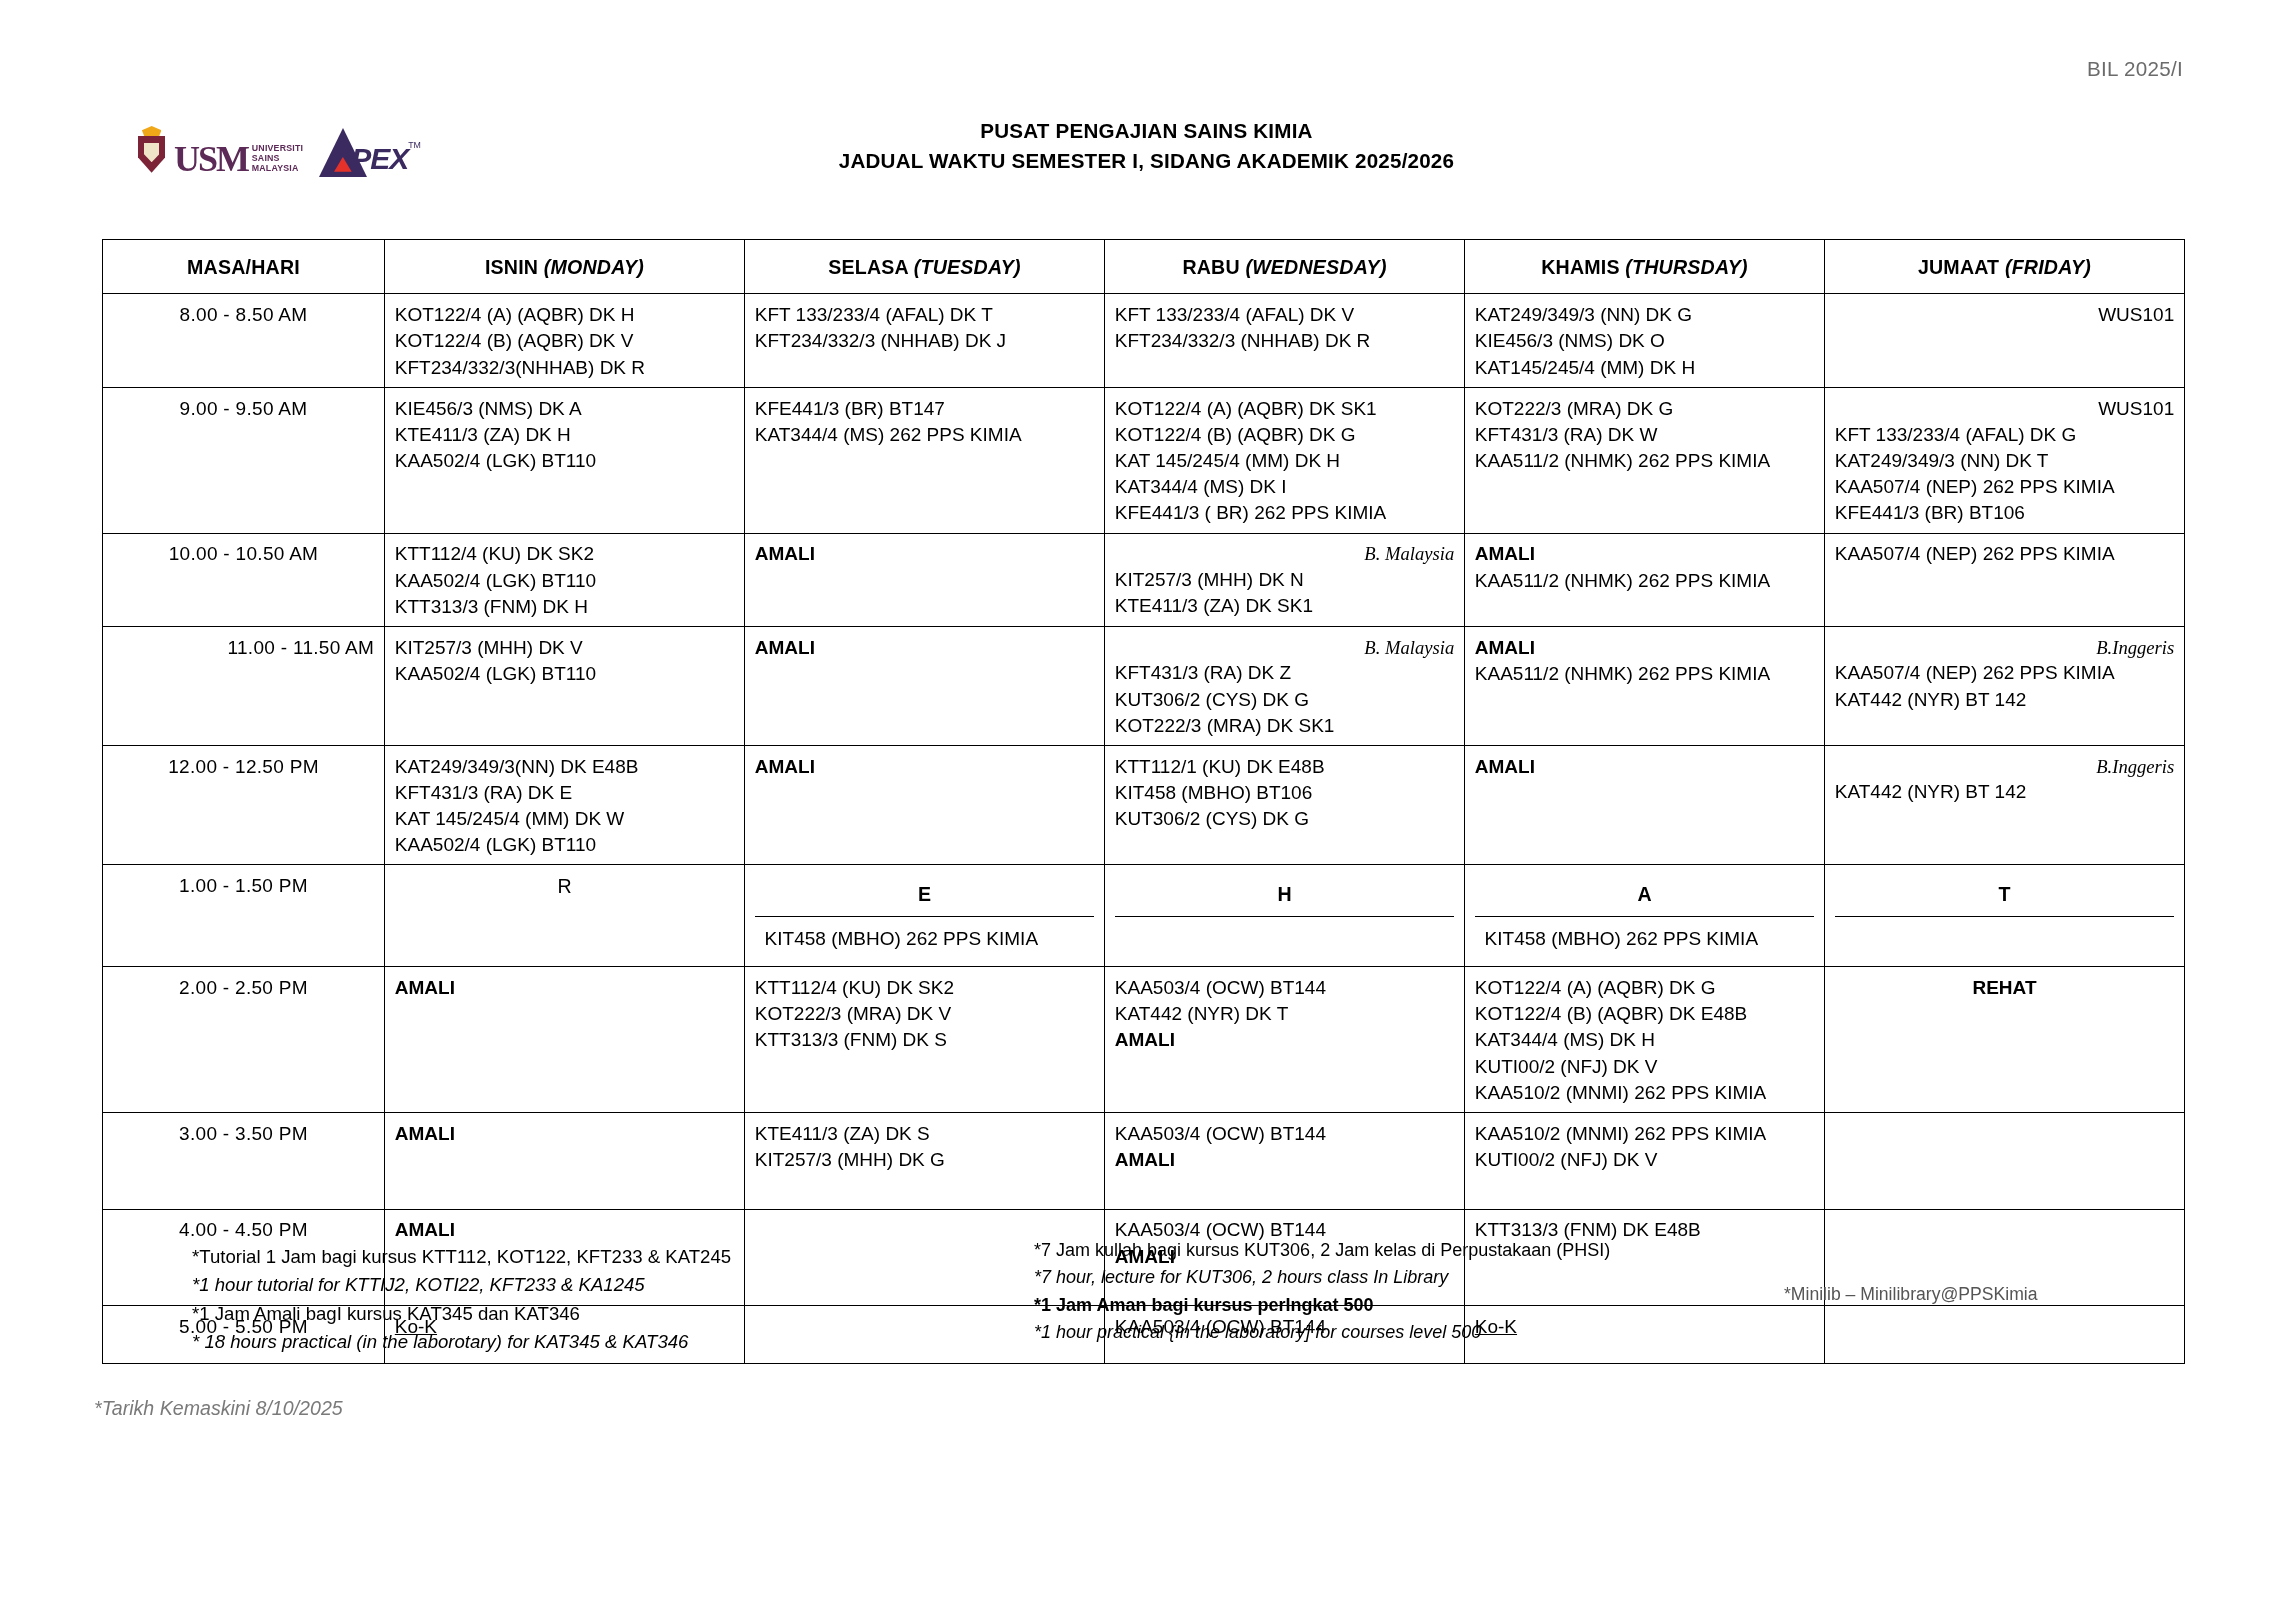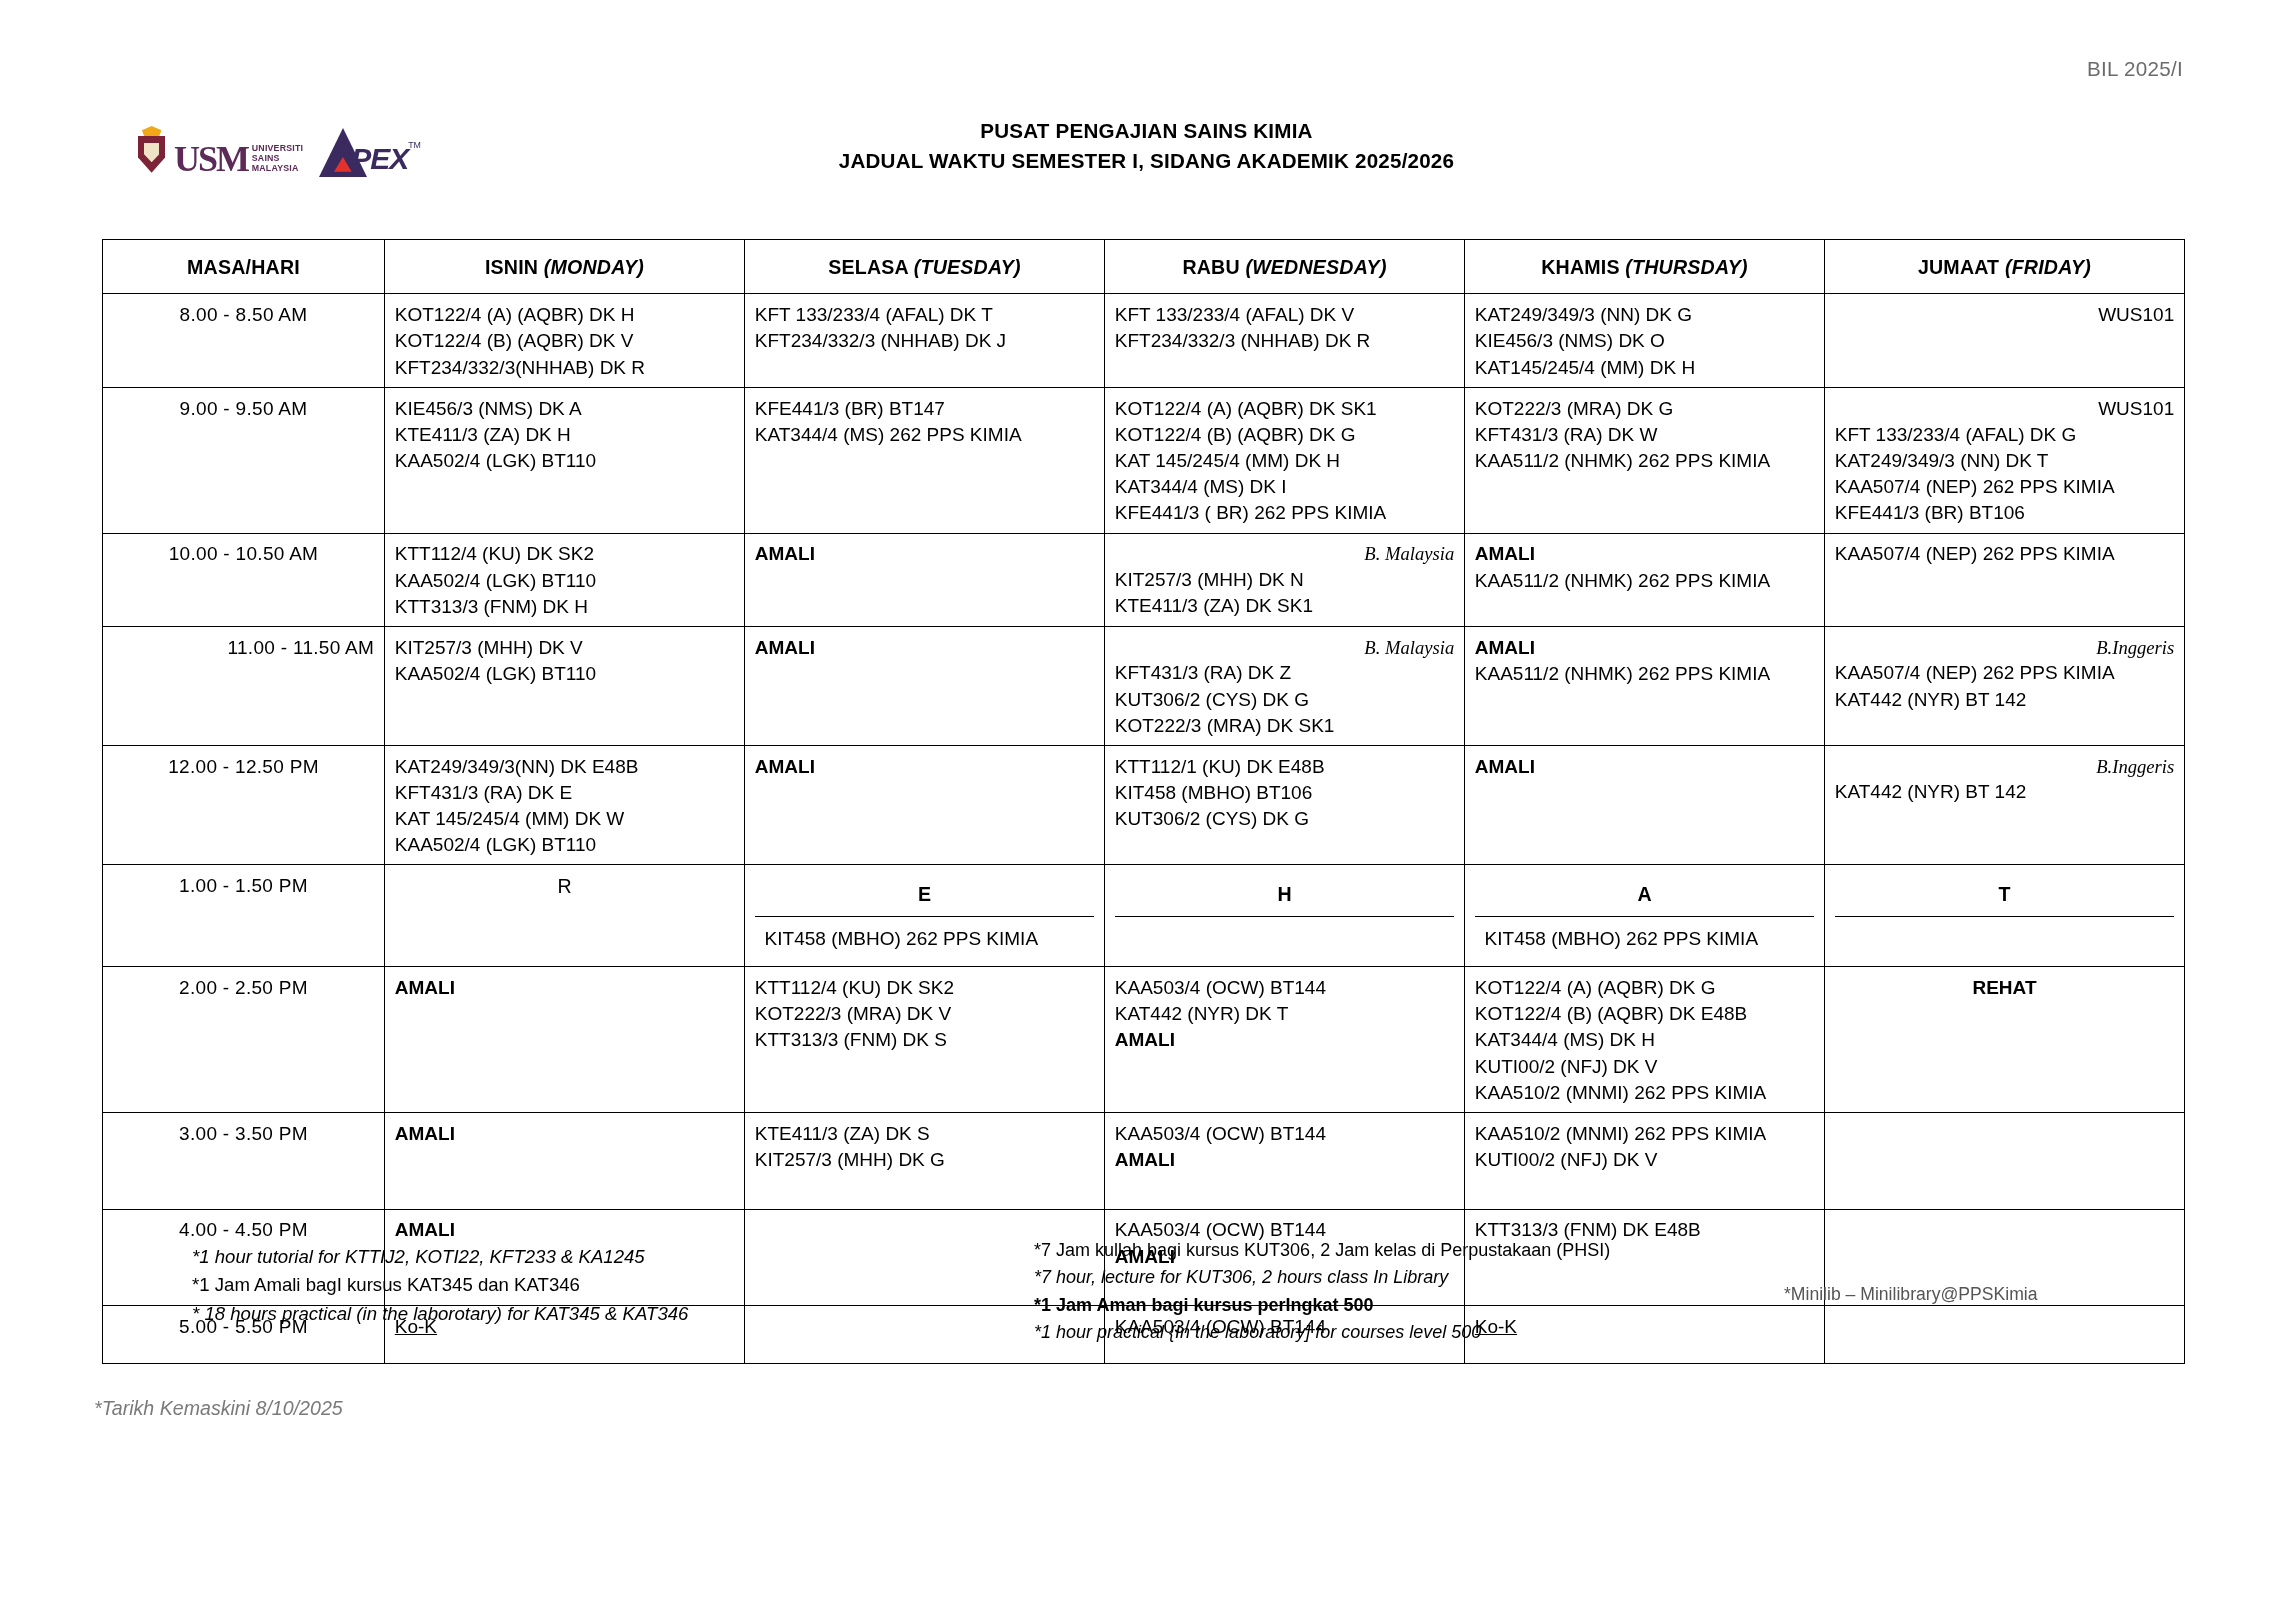--- a/index.html
+++ b/index.html
@@ -506,20 +506,21 @@
         </td>
         <td>
           <span class="ln kok">Ko-K</span>
         </td>
         <td></td>
       </tr>
     </tbody>
 </table>
 
 <div class="notes-left">
+  <div>*Tutorial 1 Jam bagi kursus KTT112, KOT122, KFT233 &amp; KAT245</div>
   <div class="it">*1 hour tutorial for KTTIJ2, KOTI22, KFT233 &amp; KA1245</div>
   <div>*1 Jam Amali bagI kursus KAT345 dan KAT346</div>
   <div class="it">* 18 hours practical (in the laborotary) for KAT345 &amp; KAT346</div>
 </div>
 
 <div class="notes-mid">
   <div>*7 Jam kullah bagi kursus KUT306, 2 Jam kelas di Perpustakaan  (PHSI)</div>
   <div class="it">*7 hour, lecture for KUT306, 2 hours class In Library</div>
   <div class="bd">*1 Jam Aman bagi kursus perIngkat 500</div>
   <div class="it">*1  hour practical {In the laboratory] for  courses level 500</div>

